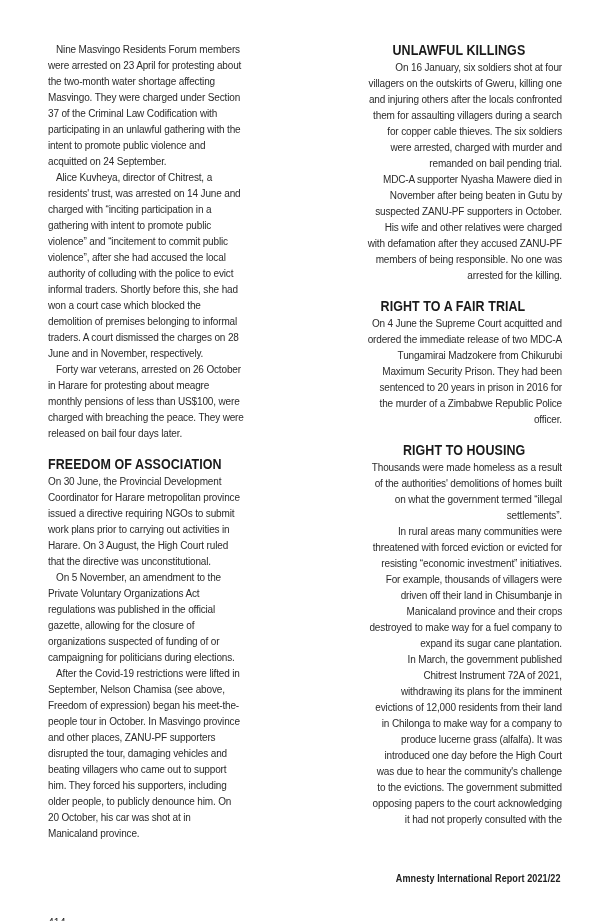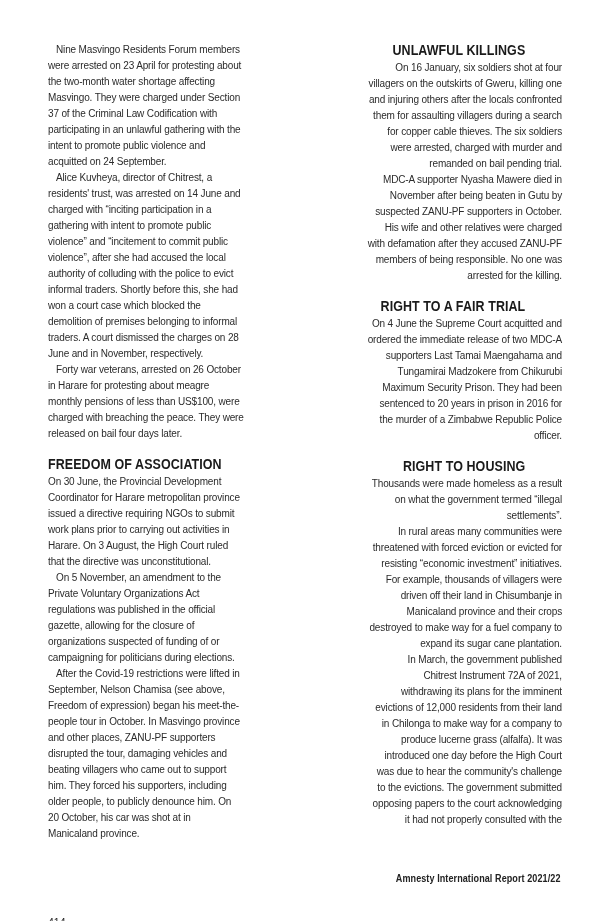--- a/index.html
+++ b/index.html
@@ -109,32 +109,32 @@
       <span class="line">with defamation after they accused ZANU-PF</span>
       <span class="line">members of being responsible. No one was</span>
       <span class="line">arrested for the killing.</span>
     </p>
   <div class="gap"></div>
   <h2 class="heading">RIGHT TO A FAIR TRIAL</h2>
   <div class="gap-h"></div>
   <p class="para">
       <span class="line">On 4 June the Supreme Court acquitted and</span>
       <span class="line">ordered the immediate release of two MDC-A</span>
-      <span class="line">supporters Last Tamai Maengahama and</span>
       <span class="line">Tungamirai Madzokere from Chikurubi</span>
       <span class="line">Maximum Security Prison. They had been</span>
       <span class="line">sentenced to 20 years in prison in 2016 for</span>
       <span class="line">the murder of a Zimbabwe Republic Police</span>
       <span class="line">officer.</span>
     </p>
   <div class="gap"></div>
   <h2 class="heading">RIGHT TO HOUSING</h2>
   <div class="gap-h"></div>
   <p class="para">
       <span class="line">Thousands were made homeless as a result</span>
+      <span class="line">of the authorities' demolitions of homes built</span>
       <span class="line">on what the government termed “illegal</span>
       <span class="line">settlements”.</span>
     </p>
   <p class="para">
       <span class="line indent">In rural areas many communities were</span>
       <span class="line">threatened with forced eviction or evicted for</span>
       <span class="line">resisting “economic investment” initiatives.</span>
       <span class="line">For example, thousands of villagers were</span>
       <span class="line">driven off their land in Chisumbanje in</span>
       <span class="line">Manicaland province and their crops</span>

